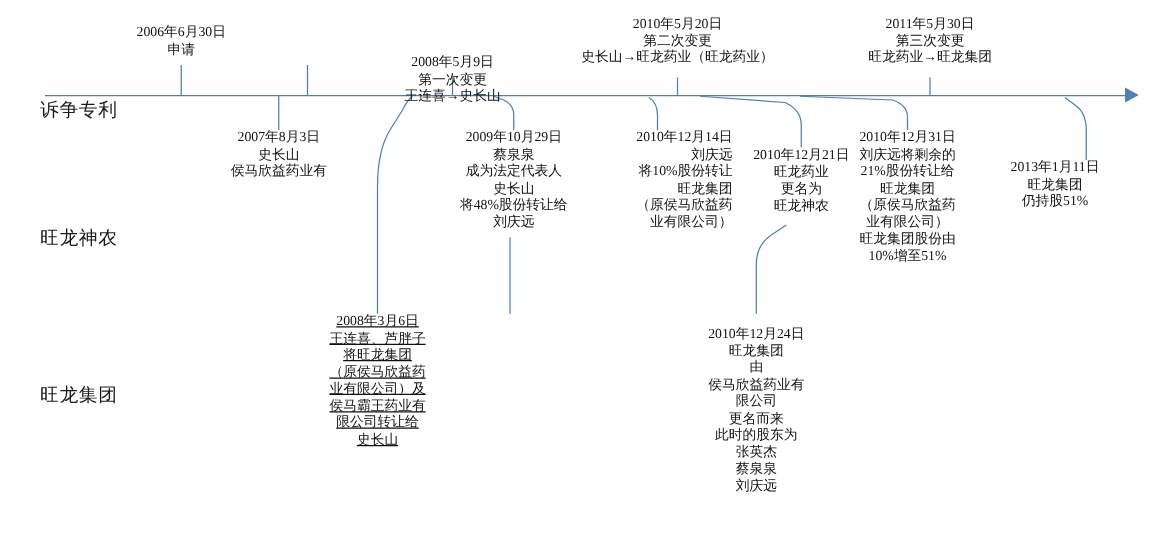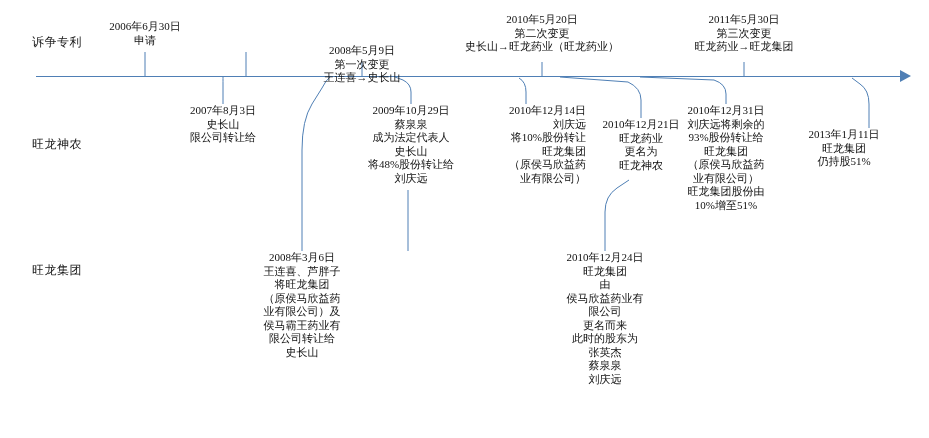--- a/index.html
+++ b/index.html
@@ -7,24 +7,25 @@
     width:929px;height:438px;
     background:#ffffff;
     font-family:"Liberation Serif","DejaVu Serif",serif;
     color:#1a1a1a;
     overflow:hidden;
   }
   #stage{position:relative;width:929px;height:438px;}
 
   .lane-label{
     position:absolute;
-    font-size:12px;
+    font-size:15px;
     color:#1a1a1a;
     white-space:nowrap;
     letter-spacing:.5px;
+    margin-top:45px;
   }
 
   .axis{
     position:absolute;
     left:36px;top:76px;
     width:868px;height:1px;
     background:#4f7fb5;
   }
   .axis-head{
     position:absolute;
@@ -87,58 +88,58 @@
 王连喜→史长山</div>
   <div class="note" style="left:432px;top:13px;width:220px;">2010年5月20日
 第二次变更
 史长山→旺龙药业（旺龙药业）</div>
   <div class="note" style="left:664px;top:13px;width:160px;">2011年5月30日
 第三次变更
 旺龙药业→旺龙集团</div>
 
   <div class="note" style="left:168px;top:104px;width:110px;">2007年8月3日
 史长山
-限公司转让给</div>
+侯马欣益药业有</div>
   <div class="note" style="left:352px;top:104px;width:118px;">2009年10月29日
 蔡泉泉
 成为法定代表人
 史长山
 将48%股份转让给
 刘庆远</div>
   <div class="note" style="left:466px;top:104px;width:120px;text-align:right;">2010年12月14日
 刘庆远
 将10%股份转让
 旺龙集团
 （原侯马欣益药
 业有限公司）</div>
   <div class="note" style="left:586px;top:118px;width:110px;">2010年12月21日
 旺龙药业
 更名为
 旺龙神农</div>
   <div class="note" style="left:665px;top:104px;width:122px;">2010年12月31日
 刘庆远将剩余的
-93%股份转让给
+21%股份转让给
 旺龙集团
 （原侯马欣益药
 业有限公司）
 旺龙集团股份由
 10%增至51%</div>
   <div class="note" style="left:789px;top:128px;width:110px;">2013年1月11日
 旺龙集团
 仍持股51%</div>
 
-  <div class="note" style="left:246px;top:251px;width:112px;">2008年3月6日
+  <div class="note" style="left:246px;top:251px;width:112px;text-decoration:underline;">2008年3月6日
 王连喜、芦胖子
 将旺龙集团
 （原侯马欣益药
 业有限公司）及
 侯马霸王药业有
 限公司转让给
 史长山</div>
-  <div class="note" style="left:546px;top:251px;width:118px;">2010年12月24日
+  <div class="note" style="left:546px;top:261px;width:118px;">2010年12月24日
 旺龙集团
 由
 侯马欣益药业有
 限公司
 更名而来
 此时的股东为
 张英杰
 蔡泉泉
 刘庆远</div>
 

